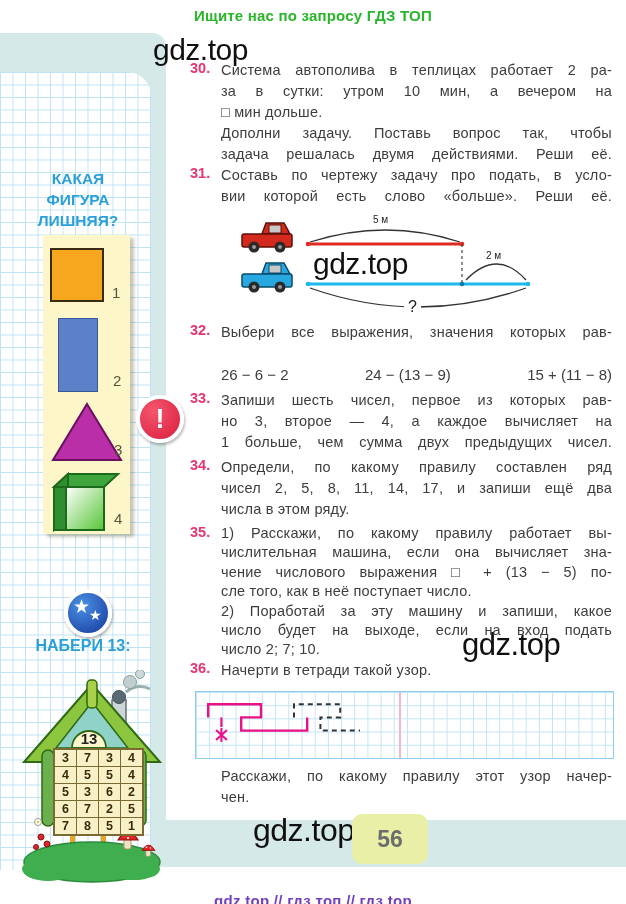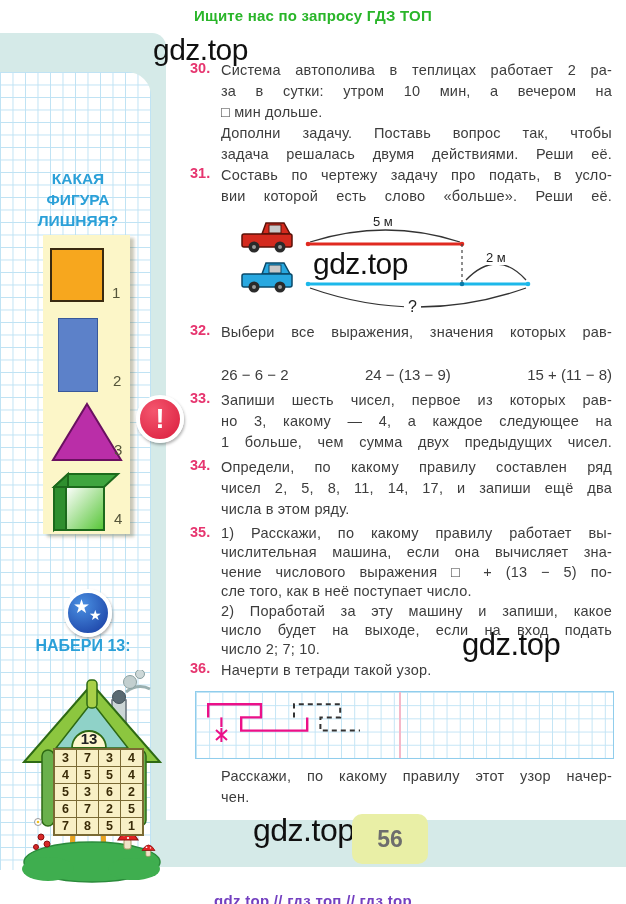--- a/index.html
+++ b/index.html
@@ -61,21 +61,21 @@
   .ex{position:absolute;left:190px;width:424px;}
   .ex .num{position:absolute;left:0;top:0;font-weight:700;font-size:14.5px;color:#e6356f;}
   .lines{margin-left:31px;width:391px;font-size:14.5px;letter-spacing:.2px;}
   .tl{line-height:20.9px;text-align:left;}
   .tl.j{text-align:justify;text-align-last:justify;}
   .lh-tight .tl{line-height:19.4px;}
   .exprrow{position:absolute;left:221px;top:366px;width:391px;display:flex;
      justify-content:space-between;font-size:15px;color:#3d3d3d;}
 
   .diagram{position:absolute;left:190px;top:218px;width:424px;height:106px;}
-  .dlabel{position:absolute;background:#fff;padding:0 4px;font-size:13px;color:#222;}
+  .dlabel{position:absolute;background:#fff;padding:0 4px;font-size:10px;color:#222;}
   .dl5{left:369px;top:214px;} .dl2{left:482px;top:250px;} .dlq{left:404px;top:298px;font-size:16px;}
 
   .pgrid{position:absolute;left:195px;top:691px;width:417px;height:66px;background:#fff;
      background-image:linear-gradient(to right,#c2e4f5 1px,transparent 1px),
                       linear-gradient(to bottom,#c2e4f5 1px,transparent 1px);
      background-size:13.2px 13.2px;border:1.5px solid #90cdec;}
   .margin-line{position:absolute;left:203px;top:0;width:2px;height:100%;background:#f5b8c8;}
   .pattern-svg{position:absolute;left:195px;top:691px;}
 
   
@@ -266,21 +266,21 @@
   <div class="exprrow">
       <span>26 − 6 − 2</span>
       <span>24 − (13 − 9)</span>
       <span>15 + (11 − 8)</span>
     </div>
 
   <section class="ex" style="top:390px">
     <span class="num">33.</span>
     <div class="lines">
         <div class="tl j">Запиши шесть чисел, первое из которых рав-</div>
-        <div class="tl j">но 3, какому — 4, а каждое следующее на</div>
+        <div class="tl j">но 3, второе — 4, а каждое вычисляет на</div>
         <div class="tl j">1 больше, чем сумма двух предыдущих чисел.</div>
       </div>
   </section>
   <section class="ex" style="top:457px">
     <span class="num">34.</span>
     <div class="lines">
         <div class="tl j">Определи, по какому правилу составлен ряд</div>
         <div class="tl j">чисел 2, 5, 8, 11, 14, 17, и запиши ещё два</div>
         <div class="tl">числа в этом ряду.</div>
       </div>

